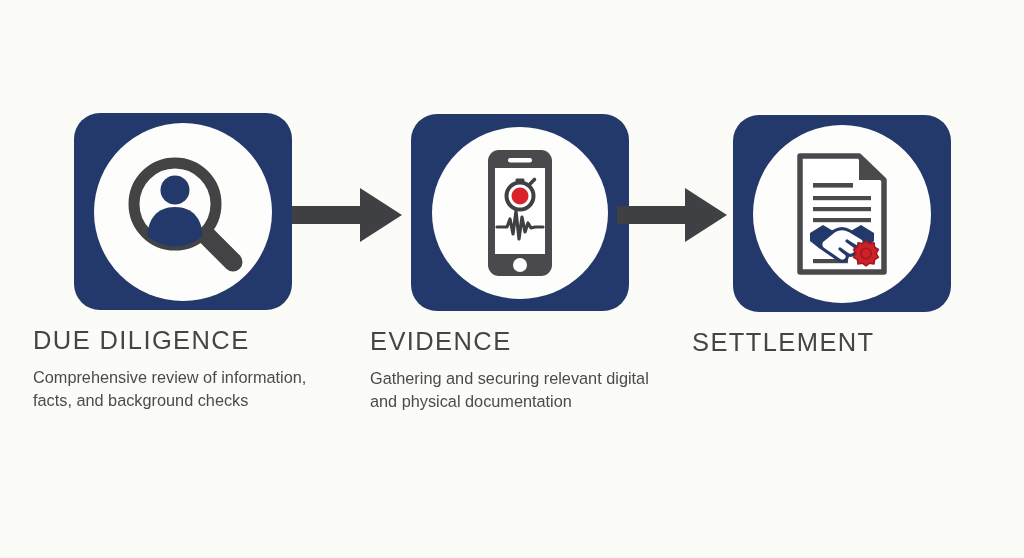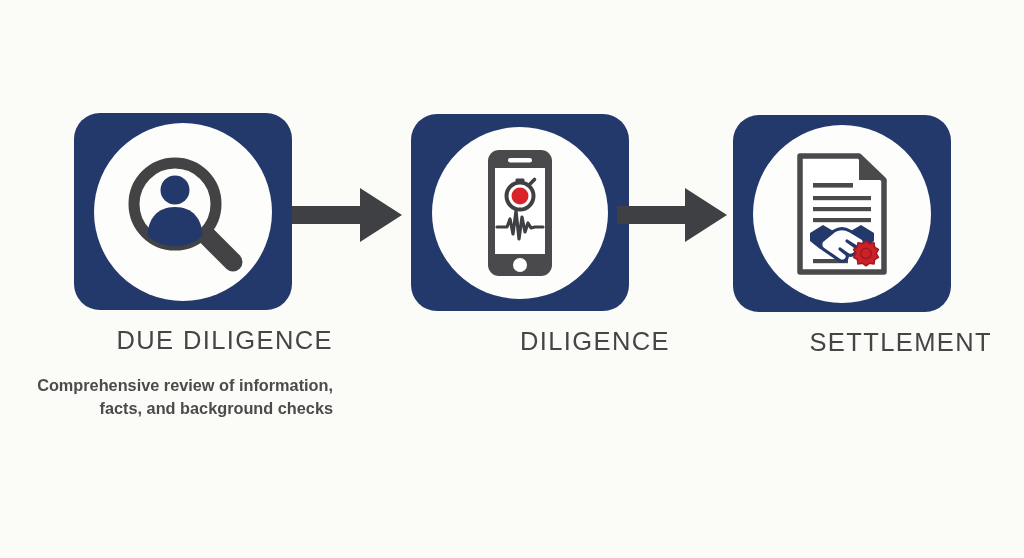--- a/index.html
+++ b/index.html
@@ -53,39 +53,39 @@
     justify-content: center;
   }
   .card-2 .card-disc { width: 176px; height: 172px; }
 
   .glyph { display: block; }
 
   
   .caption {
     position: absolute;
     width: 300px;
-    text-align: right;
+    text-align: left;
     left: 50%;
     transform: translateX(-50%);
     top: 213px;
   }
   .caption-title {
     font-size: 25.5px;
     letter-spacing: 1.4px;
     color: #454545;
     font-weight: 400;
     line-height: 1.1;
     white-space: nowrap;
   }
   .caption-desc {
-    margin-top: 20px;
+    margin-top: 12px;
     font-size: 16.3px;
     color: #4b4b4b;
     line-height: 1.43;
-    font-weight: 700;
+    font-weight: 400;
   }
 
   
   .arrow {
     position: absolute;
     top: 186px;
   }
   .arrow-1 { left: 292px; }
   .arrow-2 { left: 617px; }
 </style>
@@ -136,21 +136,22 @@
           <circle cx="48" cy="49" r="13.5" fill="none" stroke="#3f4043" stroke-width="4"></circle>
           <circle cx="48" cy="49" r="8.5" fill="#d8232a"></circle>
           <rect x="43.5" y="31.5" width="9" height="4" rx="1.4" fill="#3f4043"></rect>
           <line x1="58" y1="37" x2="62.5" y2="32.5" stroke="#3f4043" stroke-width="3.6" stroke-linecap="round"></line>
 
           <polyline points="25,80 31,80 35,80 38,72 41,87 44,64 47,92 50,70 53,85 56,76 59,81 63,80 71,80" fill="none" stroke="#3f4043" stroke-width="3.2" stroke-linejoin="round" stroke-linecap="round"></polyline>
         </svg>
       </div>
     </div>
     <div class="caption">
-      <div class="caption-title">DILIGENCE</div>
+      <div class="caption-title">EVIDENCE</div>
+      <div class="caption-desc">Gathering and securing relevant digital and physical documentation</div>
     </div>
   </div>
 
   <div class="arrow arrow-2">
     <svg width="112" height="58" viewBox="0 0 112 58">
       <path d="M0 20 L68 20 L68 2 L110 29 L68 56 L68 38 L0 38 Z" fill="#3f4043"></path>
     </svg>
   </div>
 
   <div class="step step-3">

